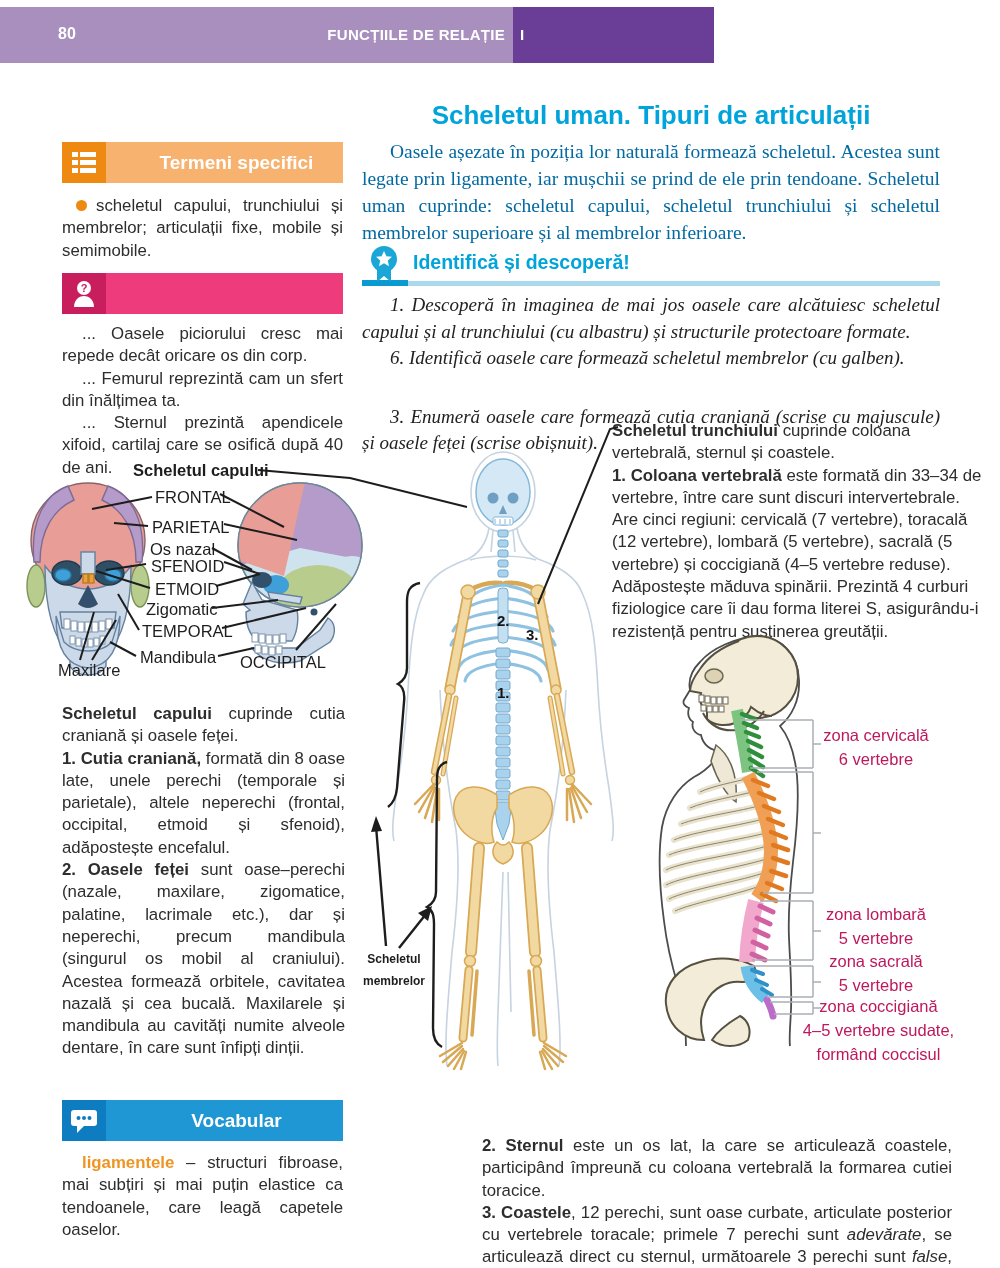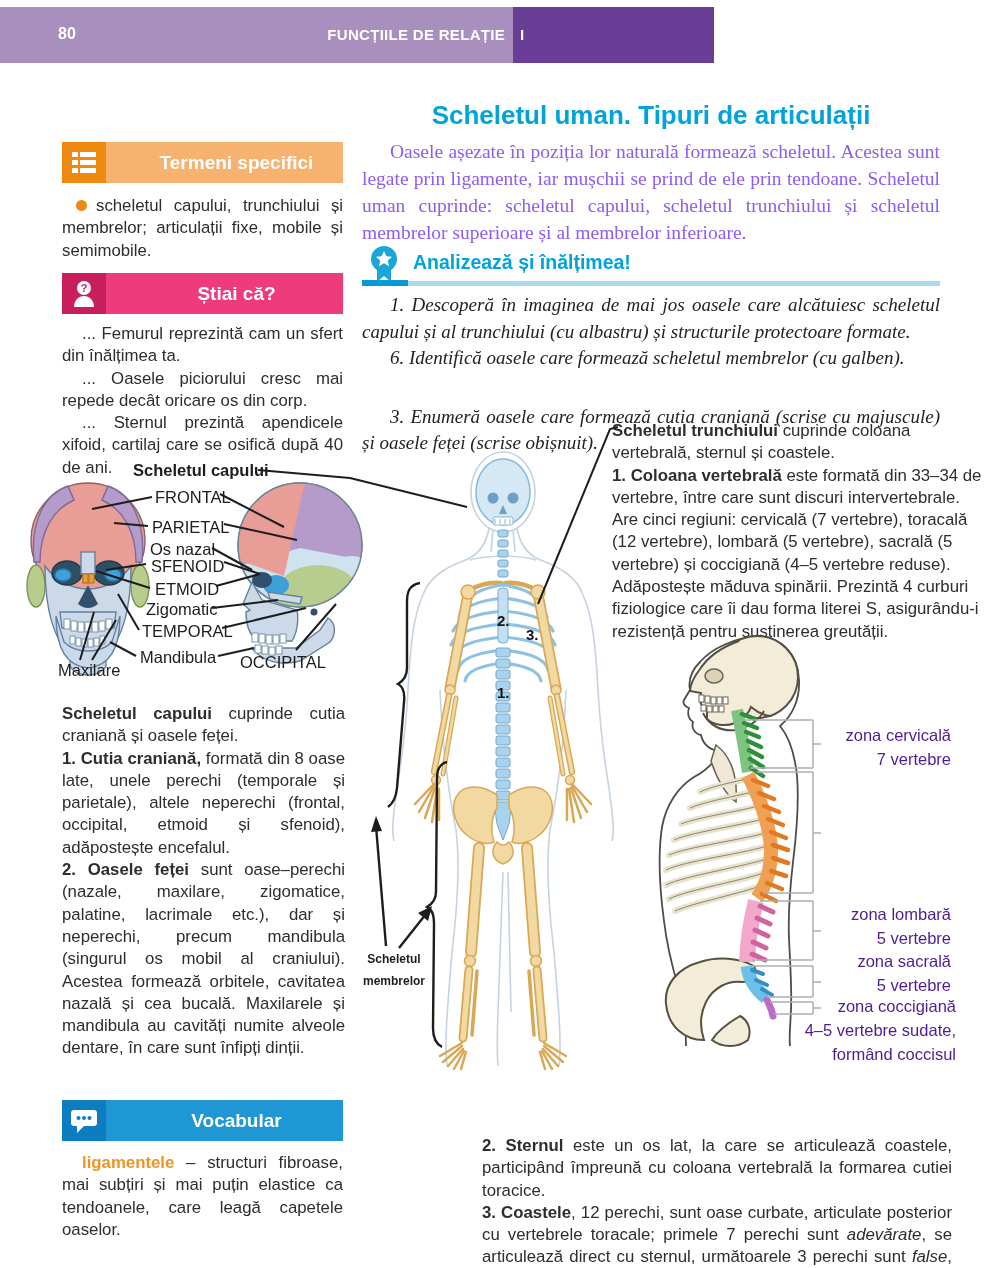--- a/index.html
+++ b/index.html
@@ -27,30 +27,30 @@
   .para{font-size:16.8px;line-height:22.3px;color:#2d2d2d;}
   .justify{text-align:justify;}
   .b{font-weight:bold;}
   .i{font-style:italic;}
   .dot{display:inline-block;width:11px;height:11px;border-radius:50%;background:var(--orange-dark,#ee8a12);margin-right:9px;}
   .indent{text-indent:20px;}
   .term-orange{color:var(--vocab-term,#ef9423);font-weight:bold;}
   
   .main-title{position:absolute;left:362px;top:100px;width:578px;text-align:center;
       font-size:26px;font-weight:bold;color:var(--cyan,#00a4da);}
-  .serif{font-family:"Liberation Serif",serif;font-size:19.5px;line-height:27px;color:#8b5cf6;}
+  .serif{font-family:"Liberation Serif",serif;font-size:19.5px;line-height:27px;color:#0369a1;}
   .activity-title{position:absolute;left:413px;top:251px;font-size:19.5px;font-weight:bold;color:var(--cyan,#00a4da);}
   .rule-dark{position:absolute;left:362px;top:280px;width:46px;height:6px;background:#0a9ad2;}
   .rule-light{position:absolute;left:408px;top:281px;width:532px;height:5px;background:#abd9ec;}
   .serif-it{font-family:"Liberation Serif",serif;font-style:italic;font-size:19px;line-height:26.5px;color:#222;}
   
   .fig-label{position:absolute;font-size:16.5px;color:#1d1d1d;white-space:nowrap;}
   .fig-title{font-weight:bold;}
   .marker{position:absolute;font-size:15px;font-weight:bold;color:#151515;}
-  .zone{position:absolute;text-align:right;font-size:16.5px;line-height:24px;color:#4c1d95;}
+  .zone{position:absolute;text-align:center;font-size:16.5px;line-height:24px;color:#be185d;}
   .limbs-label{position:absolute;left:338px;top:948px;width:112px;text-align:center;
       font-size:12px;line-height:22px;font-weight:bold;color:#1d1d1d;}
   svg{position:absolute;}
   .overlay{pointer-events:none;}
 </style>
 </head>
 <body>
 
 <div class="page">
 
@@ -80,25 +80,24 @@
   </div>
 
   <div class="side-box stiai-box">
     <div class="icon-sq">
       <svg width="26" height="28" viewBox="0 0 26 28">
         <circle cx="13" cy="8" r="7" fill="#fff"></circle>
         <text x="13" y="12" text-anchor="middle" font-size="11" font-weight="bold" fill="#c81e5e" font-family="Liberation Sans,sans-serif">?</text>
         <path d="M3 27 C3 19 9 16 13 16 C17 16 23 19 23 27 Z" fill="#fff"></path>
       </svg>
     </div>
-    <div class="box-title">Știai că?</div>
   </div>
   <div class="abs para justify" style="left:62px;top:323px;width:281px;">
+    <div class="indent">... Oasele piciorului cresc mai repede decât oricare os din corp.</div>
     <div class="indent">... Femurul reprezintă cam un sfert din înălțimea ta.</div>
-    <div class="indent">... Oasele piciorului cresc mai repede decât oricare os din corp.</div>
     <div class="indent">... Sternul prezintă apendicele xifoid, cartilaj care se osifică după 40 de ani.</div>
   </div>
 
   <svg style="left:20px;top:455px;z-index:1;" width="350" height="245" viewBox="20 455 350 245">
 
     <g stroke-width="1.4">
       <circle cx="88" cy="540" r="57" fill="#e89d96" stroke="#8a6464"></circle>
       <path d="M34,562 C30,520 45,494 68,486 L74,500 C54,509 40,530 40,562 Z" fill="#b49bc9" stroke="#7e6a96"></path>
       <path d="M142,562 C146,520 131,494 108,486 L102,500 C122,509 136,530 136,562 Z" fill="#b49bc9" stroke="#7e6a96"></path>
       <ellipse cx="36" cy="586" rx="9" ry="21" fill="#b8cc8e" stroke="#7c9456"></ellipse>
@@ -207,21 +206,21 @@
   <div class="main-title">Scheletul uman. Tipuri de articulații</div>
   <div class="abs serif justify" style="left:362px;top:138px;width:578px;text-indent:28px;">Oasele așezate în poziția lor naturală formează scheletul. Acestea sunt legate prin ligamente, iar mușchii se prind de ele prin tendoane. Scheletul uman cuprinde: scheletul capului, scheletul trunchiului și scheletul membrelor superioare și al membrelor inferioare.</div>
 
   <div class="abs" style="left:366px;top:245px;z-index:2;">
     <svg width="36" height="38" viewBox="0 0 36 38">
       <path d="M11,22 L11,37 L18,31 L25,37 L25,22 Z" fill="#1aa7d8"></path>
       <circle cx="18" cy="14" r="13" fill="#1aa7d8"></circle>
       <path d="M18,6 L20.4,11.2 L26,11.8 L21.8,15.6 L23,21.2 L18,18.3 L13,21.2 L14.2,15.6 L10,11.8 L15.6,11.2 Z" fill="#fff"></path>
     </svg>
   </div>
-  <div class="activity-title">Analizează și înălțimea!</div>
+  <div class="activity-title">Identifică și descoperă!</div>
   <div class="rule-dark"></div>
   <div class="rule-light"></div>
 
   <div class="abs serif-it justify" style="left:362px;top:292px;width:578px;">
     <div style="text-indent:28px;">1. Descoperă în imaginea de mai jos oasele care alcătuiesc scheletul capului și al trunchiului (cu albastru) și structurile protectoare formate.</div>
     <div style="text-indent:28px;">6. Identifică oasele care formează scheletul membrelor (cu galben).</div>
     <div style="text-indent:28px;margin-top:32px;">3. Enumeră oasele care formează cutia craniană (scrise cu majuscule) și oasele feței (scrise obișnuit).</div>
   </div>
 
   <div class="abs para" style="left:612px;top:420px;width:374px;">
@@ -504,21 +503,21 @@
   <div class="marker" style="left:526px;top:626px;z-index:5;">3.</div>
   <div class="marker" style="left:497px;top:684px;z-index:5;">1.</div>
 
   <div class="limbs-label">
     <div>Scheletul</div>
     <div>membrelor</div>
   </div>
 
   <div class="zone" style="left:801px;top:723px;width:150px;z-index:5;">
     <div>zona cervicală</div>
-    <div>7 vertebre</div>
+    <div>6 vertebre</div>
   </div>
   <div class="zone" style="left:801px;top:902px;width:150px;z-index:5;">
     <div>zona lombară</div>
     <div>5 vertebre</div>
   </div>
   <div class="zone" style="left:801px;top:949px;width:150px;z-index:5;">
     <div>zona sacrală</div>
     <div>5 vertebre</div>
   </div>
   <div class="zone" style="left:801px;top:994px;width:155px;z-index:5;">

